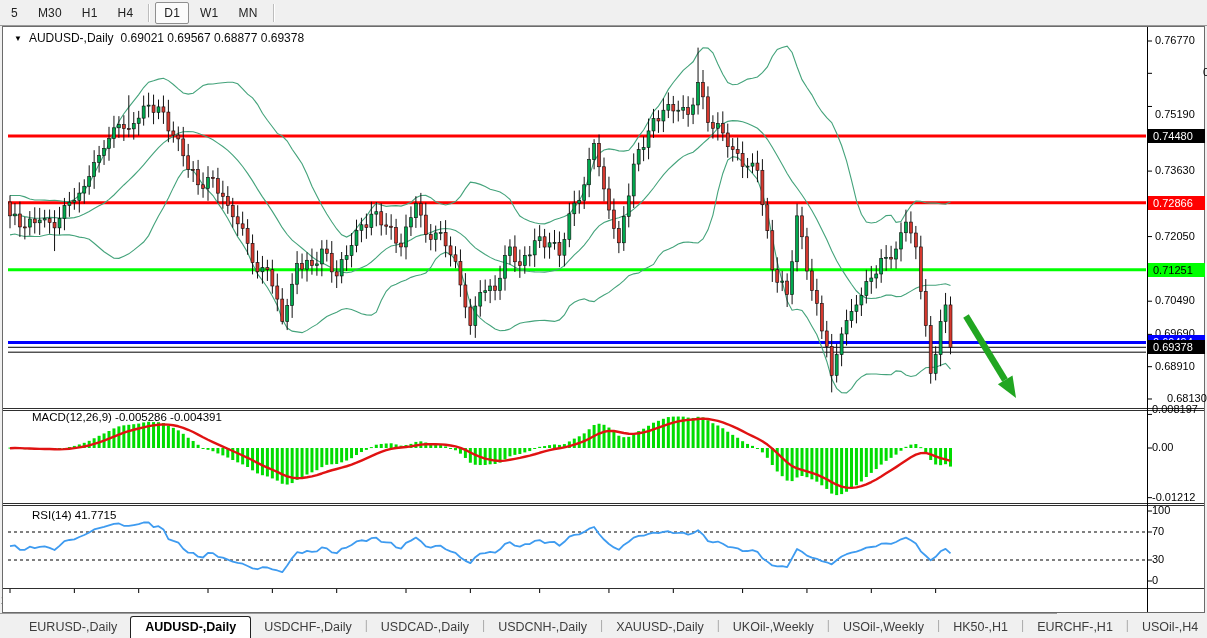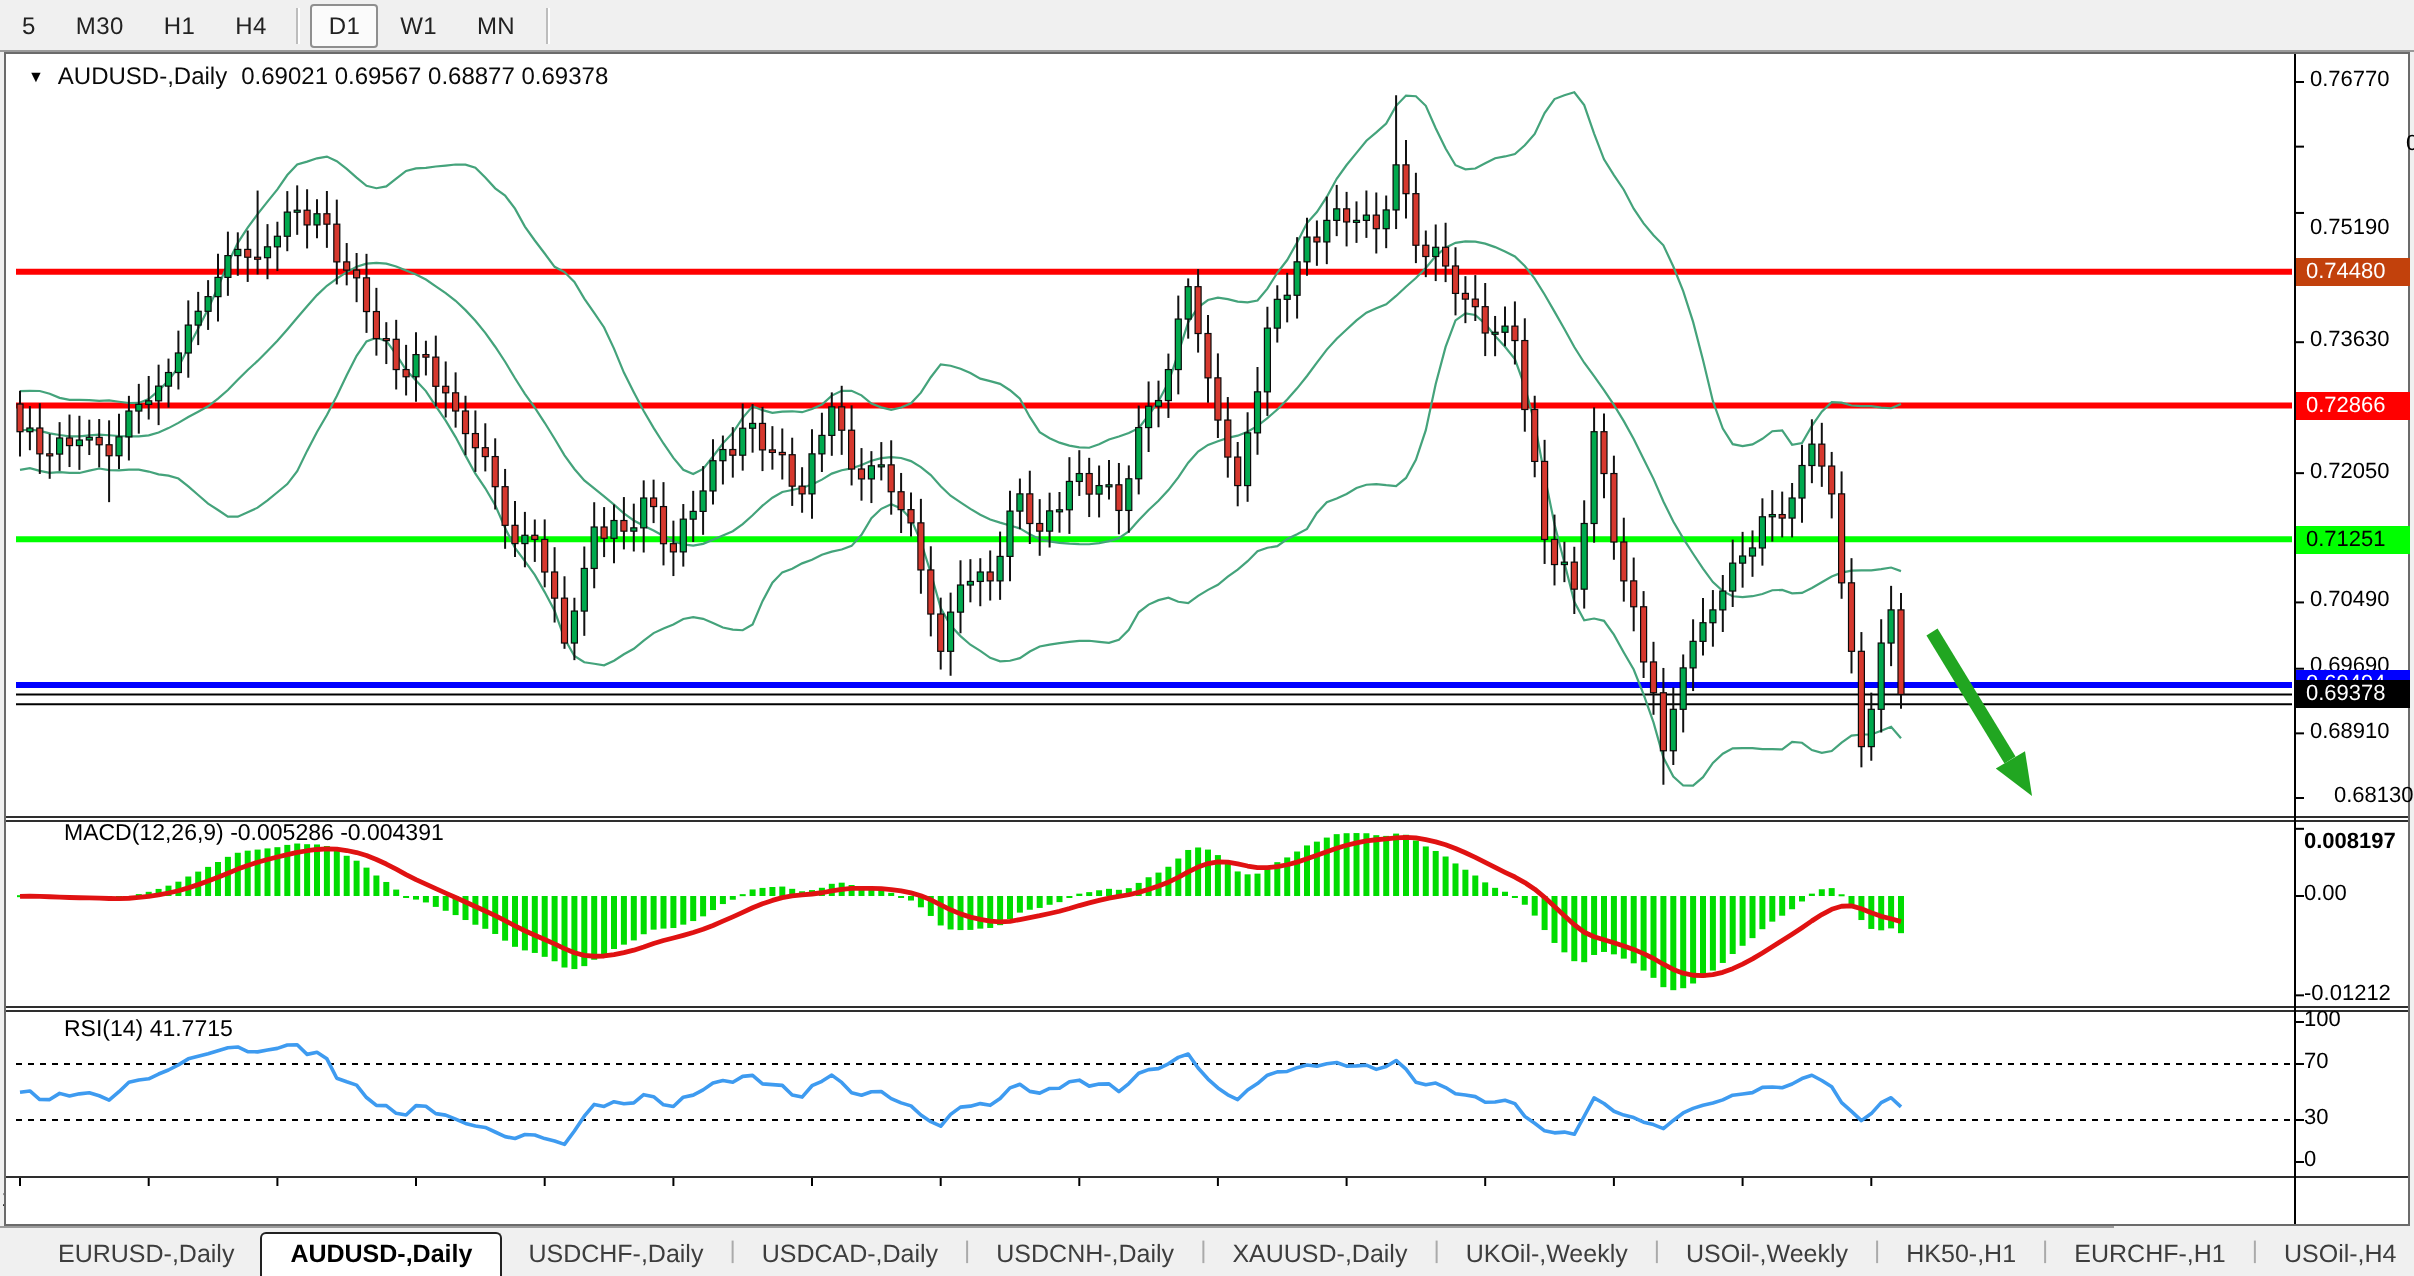--- a/index.html
+++ b/index.html
@@ -728,26 +728,26 @@
 <div id="axis-labels">
     <div class="overlay px-tick-label" style="top: 34px;">0.76770</div>
     <div class="overlay px-tick-label" style="top: 66.3193px; margin-left: 48px;">0.75990</div>
     <div class="overlay px-tick-label" style="top: 108px;">0.75190</div>
     <div class="overlay px-tick-label" style="top: 164.106px;">0.73630</div>
     <div class="overlay px-tick-label" style="top: 229.573px;">0.72050</div>
     <div class="overlay px-tick-label" style="top: 294.212px;">0.70490</div>
     <div class="overlay px-tick-label" style="top: 327.36px;">0.69690</div>
     <div class="overlay px-tick-label" style="top: 359.679px;">0.68910</div>
     <div class="overlay px-tick-label" style="top: 391.998px; padding-left: 12px;">0.68130</div>
-    <div class="overlay badge" style="top: 128.886px; background: #c2410c; color: rgb(255, 255, 255);">0.74480</div>
+    <div class="overlay badge" style="top: 128.886px; background: #000000; color: rgb(255, 255, 255);">0.74480</div>
     <div class="overlay badge" style="top: 195.762px; background: rgb(255, 0, 0); color: rgb(255, 255, 255);">0.72866</div>
     <div class="overlay badge" style="top: 262.68px; background: rgb(0, 255, 0); color: rgb(0, 0, 0);">0.71251</div>
     <div class="overlay badge" style="top: 335.481px; background: rgb(0, 0, 255); color: rgb(255, 255, 255);">0.69494</div>
     <div class="overlay badge" style="top: 340.288px; background: rgb(0, 0, 0); color: rgb(255, 255, 255);">0.69378</div>
-    <div class="overlay macd-tick" style="top: 415px; font-weight: bold;">0.008197</div>
+    <div class="overlay macd-tick" style="top: 403px;">0.008197</div>
     <div class="overlay macd-tick" style="top: 441px;">0.00</div>
     <div class="overlay macd-tick" style="top: 490.668px;">-0.01212</div>
     <div class="overlay macd-tick" style="top: 504px;">100</div>
     <div class="overlay macd-tick" style="top: 525px;">70</div>
     <div class="overlay macd-tick" style="top: 553px;">30</div>
     <div class="overlay macd-tick" style="top: 574px;">0</div>
   </div>
 <div id="date-labels">
     <div class="date-label" style="left: 32px;">19 Sep 2021</div>
     <div class="date-label" style="left: 74.35px;">7 Oct 2021</div>

